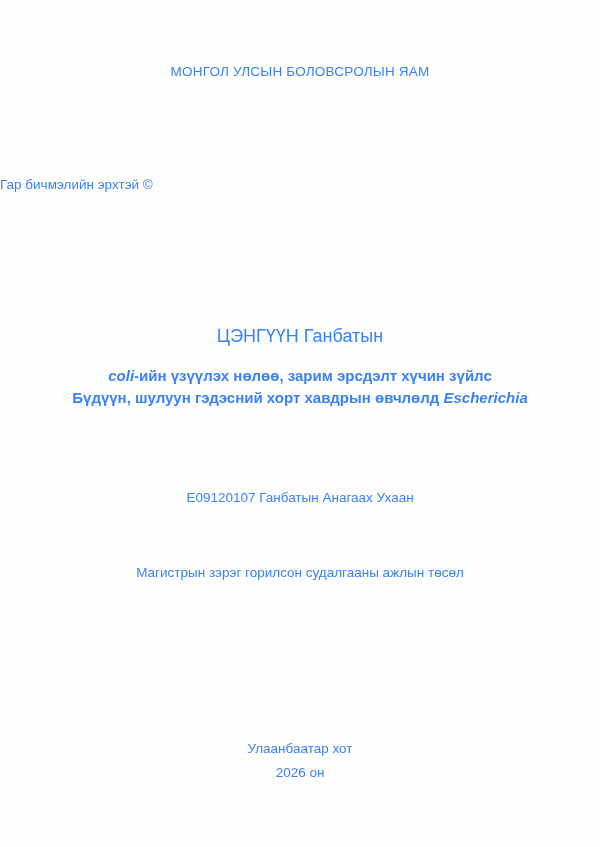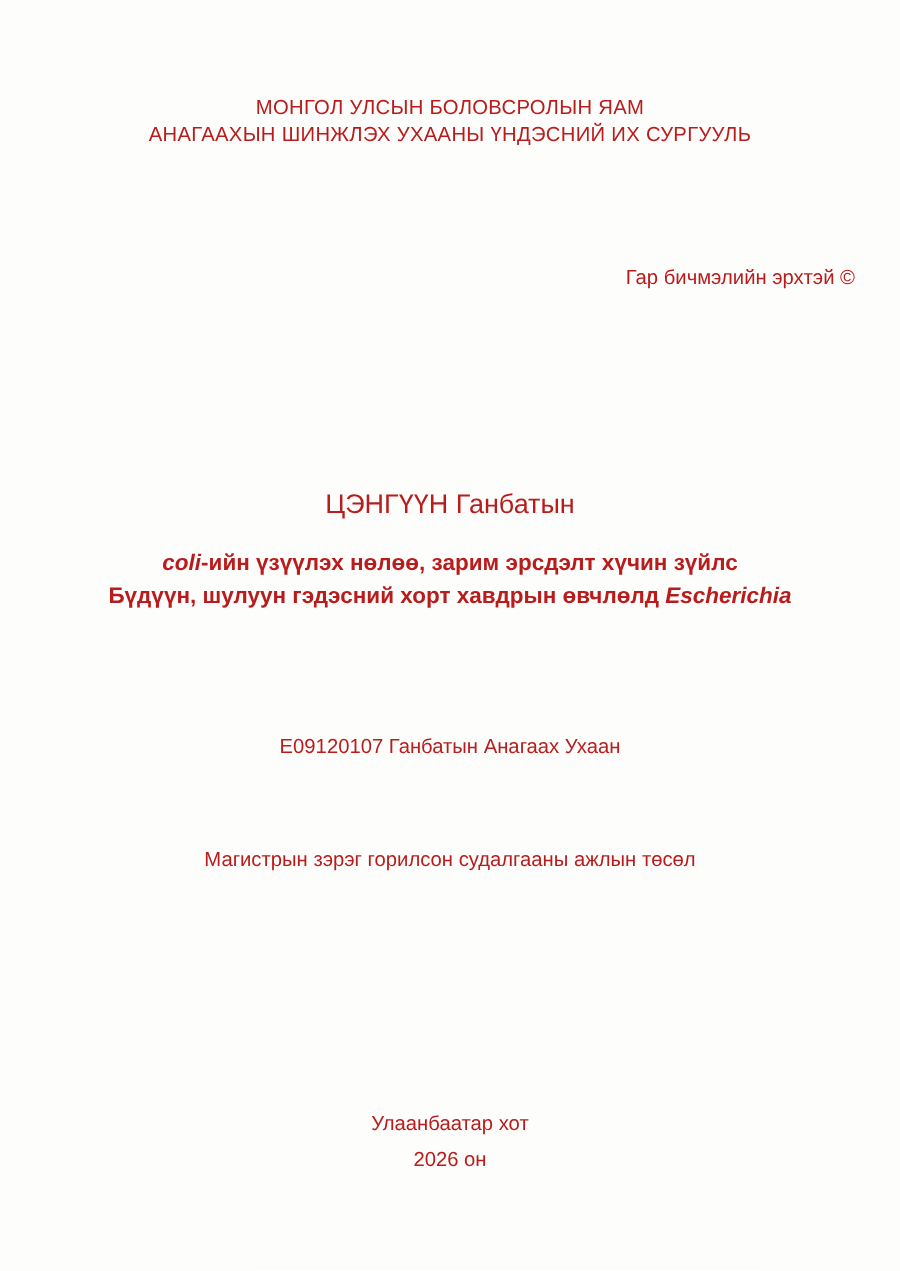--- a/index.html
+++ b/index.html
@@ -5,41 +5,41 @@
   html, body {
     margin: 0;
     padding: 0;
     background: #ffffff;
   }
   .page {
     position: relative;
     width: 600px;
     height: 847px;
     background: #fdfdfb;
-    color: #b91c1c;
+    color: #3b82f6;
     font-family: "Liberation Sans", "DejaVu Sans", sans-serif;
     overflow: hidden;
     text-decoration: underline;
   }
   .block {
     position: absolute;
     left: 0;
     width: 600px;
     text-align: center;
     box-sizing: border-box;
   }
   .header-block {
     top: 63px;
     font-size: 13.5px;
     line-height: 18px;
     letter-spacing: 0.2px;
   }
   .copyright-block {
     top: 177px;
-    text-align: right;
+    text-align: left;
     padding-right: 30px;
     font-size: 13.5px;
   }
   .author-block {
     top: 326px;
     font-size: 18px;
   }
   .title-block {
     top: 365px;
     padding: 0 70px;
@@ -68,21 +68,20 @@
     font-size: 13.5px;
   }
 </style>
 </head>
 <body>
 
 <div class="page">
 
   <div class="block header-block">
     <div>МОНГОЛ УЛСЫН БОЛОВСРОЛЫН ЯАМ</div>
-    <div>АНАГААХЫН ШИНЖЛЭХ УХААНЫ ҮНДЭСНИЙ ИХ СУРГУУЛЬ</div>
   </div>
 
   <div class="block copyright-block">Гар бичмэлийн эрхтэй ©</div>
 
   <div class="block author-block">ЦЭНГҮҮН Ганбатын</div>
 
   <div class="block title-block">
     <div><em>coli</em><span>-ийн үзүүлэх нөлөө, зарим эрсдэлт хүчин зүйлс</span></div>
     <div><span>Бүдүүн, шулуун гэдэсний хорт хавдрын өвчлөлд </span><em>Escherichia</em></div>
   </div>

